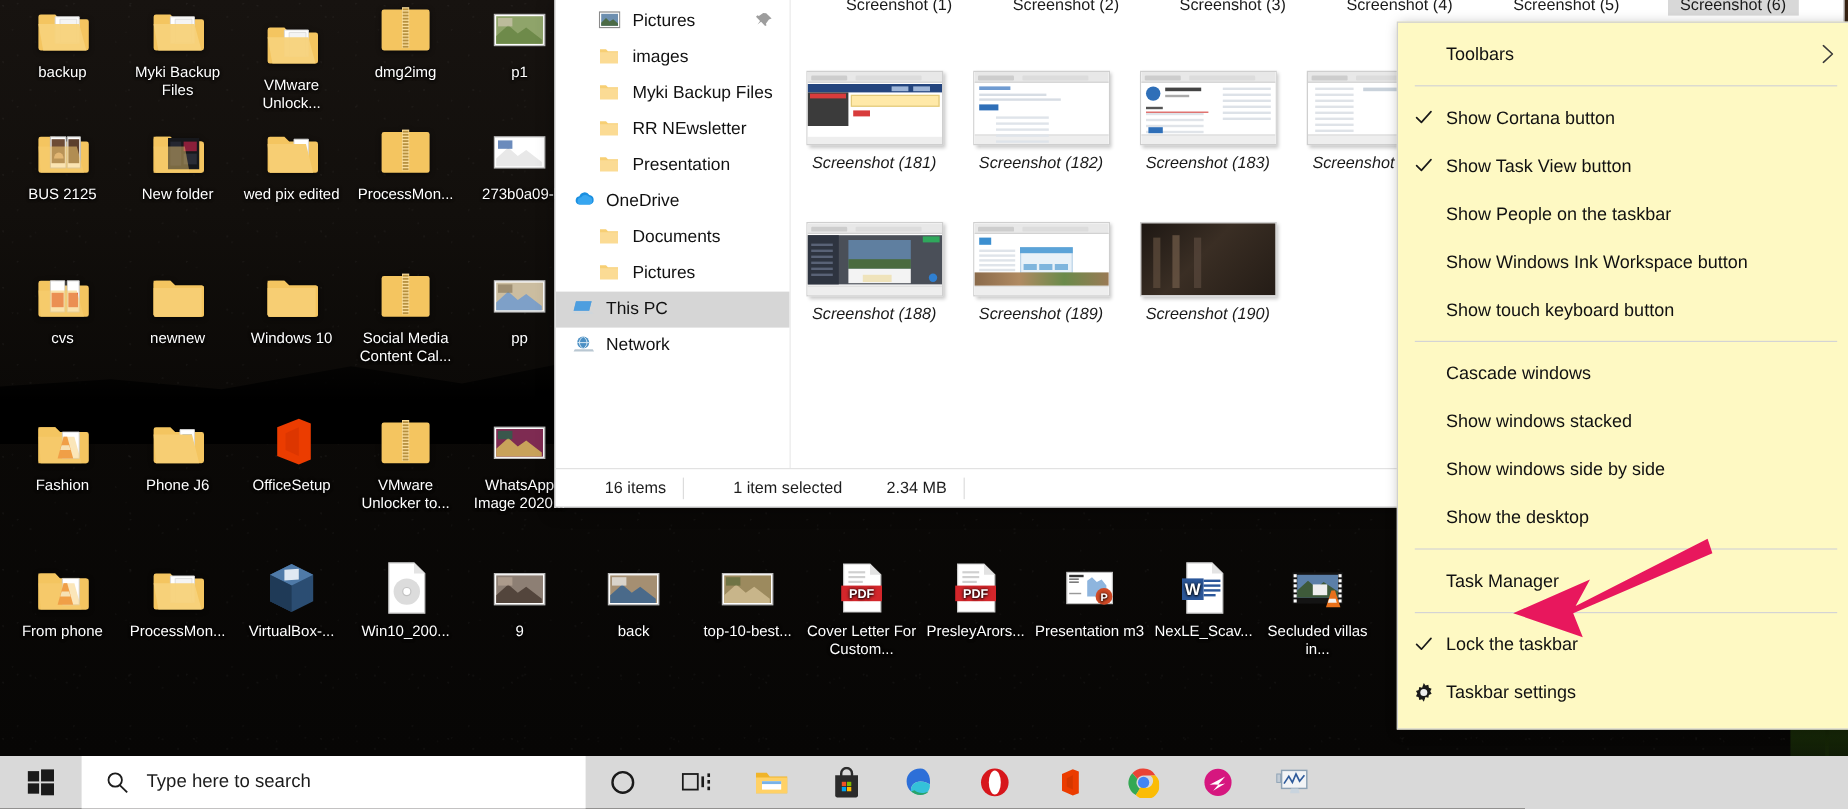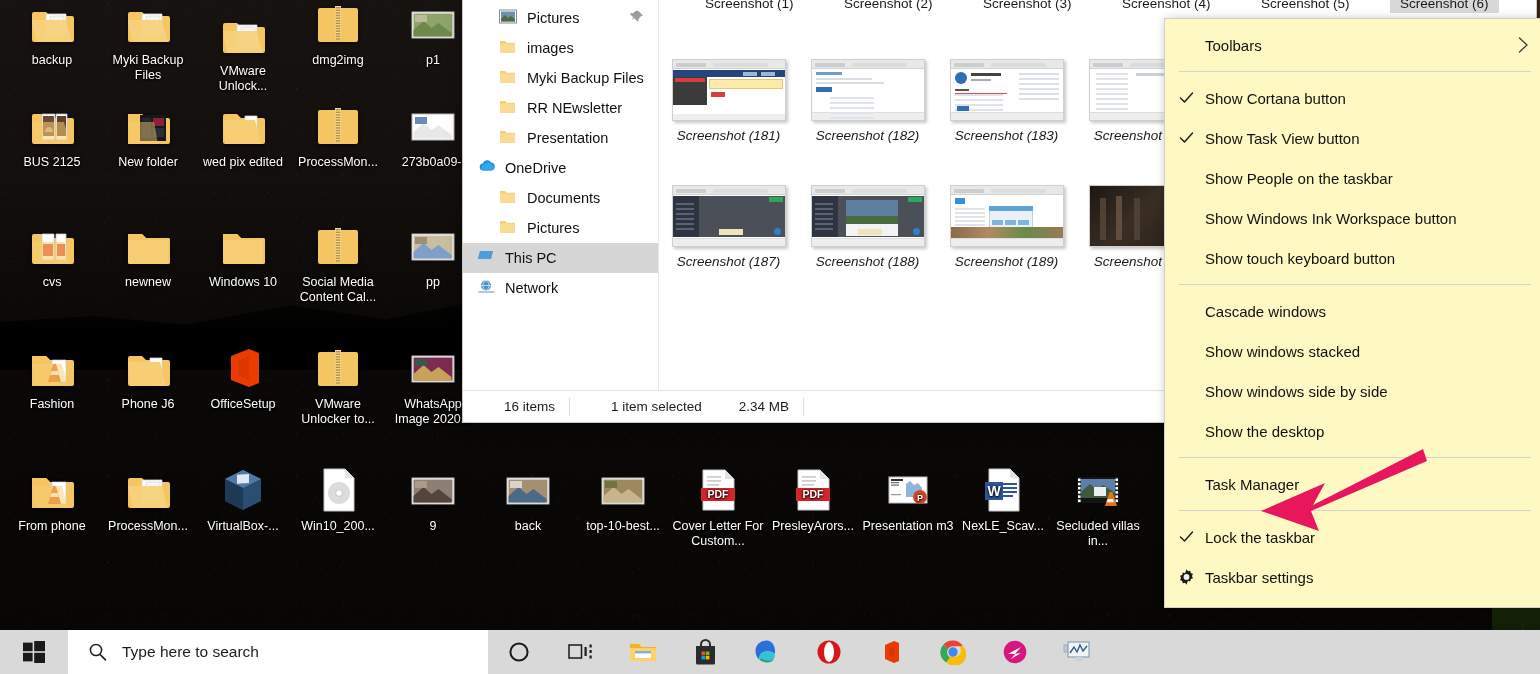--- a/index.html
+++ b/index.html
@@ -781,42 +781,20 @@
                       <div class="bar"></div>
                       <div class="foot"></div>
                       <div class="blk" style="inset: 10px 0px 9px; background: rgb(74, 79, 88);"></div>
                       <div class="blk" style="left: 0px; top: 10px; width: 26px; bottom: 9px; background: rgb(46, 52, 64);"></div>
                       <div class="blk" style="left: 3px; top: 17px; width: 18px; height: 2.2px; background: rgb(89, 98, 118);"></div>
                       <div class="blk" style="left: 3px; top: 22px; width: 18px; height: 2.2px; background: rgb(89, 98, 118);"></div>
                       <div class="blk" style="left: 3px; top: 27px; width: 18px; height: 2.2px; background: rgb(89, 98, 118);"></div>
                       <div class="blk" style="left: 3px; top: 32px; width: 18px; height: 2.2px; background: rgb(89, 98, 118);"></div>
                       <div class="blk" style="left: 3px; top: 37px; width: 18px; height: 2.2px; background: rgb(89, 98, 118);"></div>
                       <div class="blk" style="left: 3px; top: 42px; width: 18px; height: 2.2px; background: rgb(89, 98, 118);"></div>
-                      <div class="blk" style="left: 46px; bottom: 11px; width: 24px; height: 6px; background: rgb(239, 227, 187);"></div>
-                      <div class="blk" style="right: 4px; bottom: 11px; width: 7px; height: 7px; background: rgb(47, 127, 208); border-radius: 50%;"></div>
-                      <div class="blk" style="right: 2px; top: 11px; width: 14px; height: 5px; background: rgb(47, 168, 92);"></div>
-                    </div>
-                  </div>
-                </div>
-                <div class="tlabel">Screenshot (187)</div>
-              </div>
-              <div class="tile">
-                <div class="thumb-wrap">
-                  <div class="thumb">
-                    <div class="mini">
-                      <div class="bar"></div>
-                      <div class="foot"></div>
-                      <div class="blk" style="inset: 10px 0px 9px; background: rgb(74, 79, 88);"></div>
-                      <div class="blk" style="left: 0px; top: 10px; width: 26px; bottom: 9px; background: rgb(46, 52, 64);"></div>
-                      <div class="blk" style="left: 3px; top: 17px; width: 18px; height: 2.2px; background: rgb(89, 98, 118);"></div>
-                      <div class="blk" style="left: 3px; top: 22px; width: 18px; height: 2.2px; background: rgb(89, 98, 118);"></div>
-                      <div class="blk" style="left: 3px; top: 27px; width: 18px; height: 2.2px; background: rgb(89, 98, 118);"></div>
-                      <div class="blk" style="left: 3px; top: 32px; width: 18px; height: 2.2px; background: rgb(89, 98, 118);"></div>
-                      <div class="blk" style="left: 3px; top: 37px; width: 18px; height: 2.2px; background: rgb(89, 98, 118);"></div>
-                      <div class="blk" style="left: 3px; top: 42px; width: 18px; height: 2.2px; background: rgb(89, 98, 118);"></div>
                       <div class="blk" style="left: 34px; top: 14px; width: 52px; height: 24px; background: rgb(95, 127, 160);"></div>
                       <div class="blk" style="left: 34px; top: 30px; width: 52px; height: 8px; background: rgb(74, 107, 62);"></div>
                       <div class="blk" style="left: 34px; top: 38px; width: 52px; height: 12px; background: rgb(243, 243, 243);"></div>
                       <div class="blk" style="left: 46px; bottom: 11px; width: 24px; height: 6px; background: rgb(239, 227, 187);"></div>
                       <div class="blk" style="right: 4px; bottom: 11px; width: 7px; height: 7px; background: rgb(47, 127, 208); border-radius: 50%;"></div>
                       <div class="blk" style="right: 2px; top: 11px; width: 14px; height: 5px; background: rgb(47, 168, 92);"></div>
                     </div>
                   </div>
                 </div>
                 <div class="tlabel">Screenshot (188)</div>

